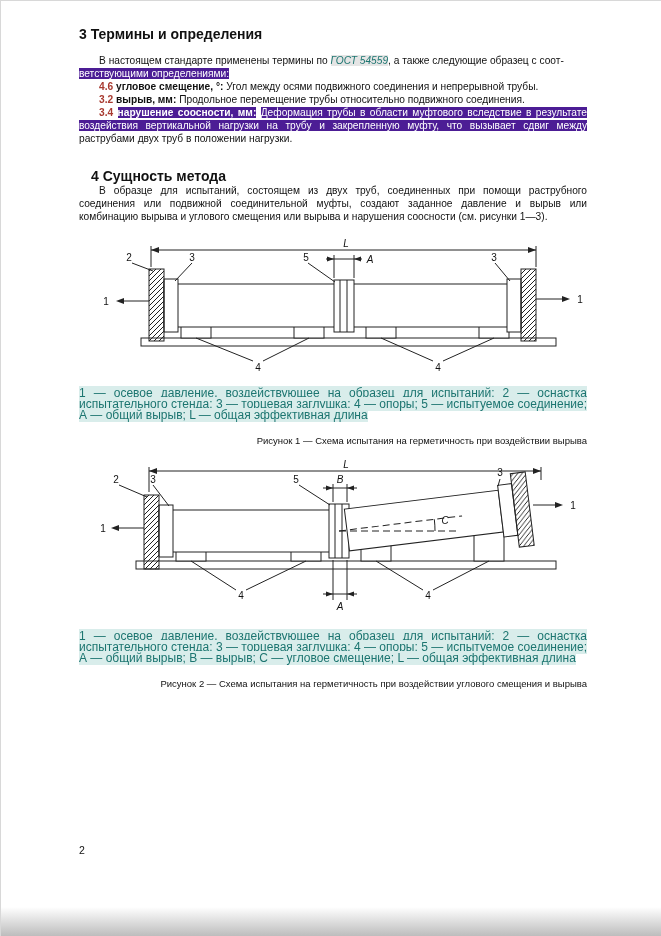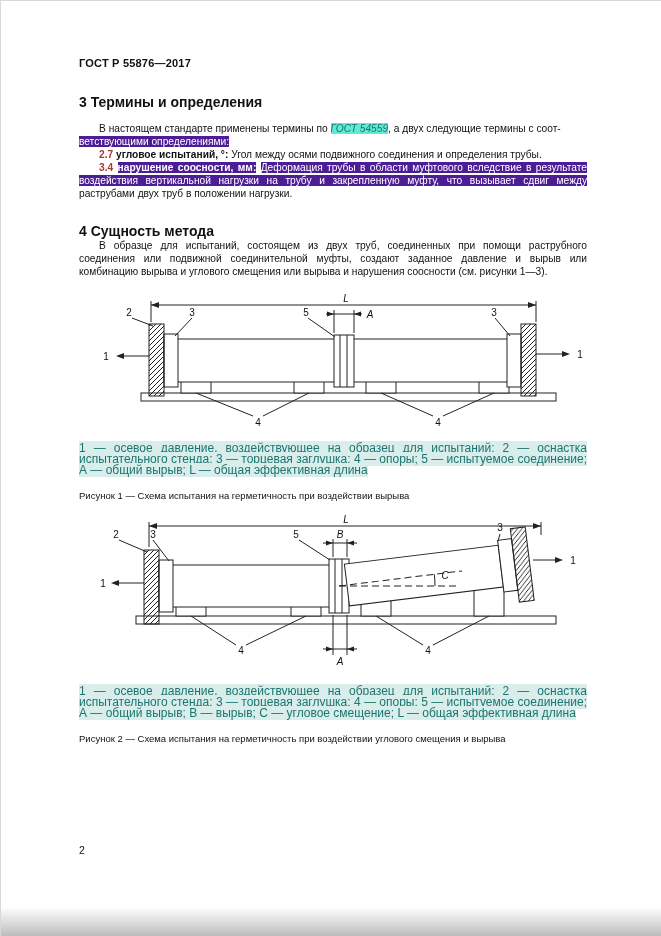--- a/index.html
+++ b/index.html
@@ -1,57 +1,57 @@
 <!DOCTYPE html>
 <html><head>
 <meta charset="utf-8">
 <style>
   html,body{margin:0;padding:0;}
   body{background:#ffffff;font-family:"Liberation Sans",sans-serif;color:#111;}
   .page{position:relative;width:661px;height:936px;background:#fff;overflow:hidden;border:1px solid #d8d8d8;}
   .content{position:absolute;left:78px;top:0;width:508px;}
   .doc-header{margin-top:56px;font-size:11px;font-weight:bold;letter-spacing:.2px;}
   .sec-title{margin-top:25px;font-size:14px;font-weight:bold;}
-  .sec-title.s4{margin-top:23px;}
+  .sec-title.s4{margin-top:23px;margin-left:12px;}
   p.body{font-size:10.2px;line-height:13px;text-align:justify;margin:0;}
   p.intro{margin-top:12px;}
   .ind{text-indent:20px;}
   .tnum{font-weight:bold;color:#a83a30;}
   .tname{font-weight:bold;color:#111;}
   .hl-red{background:#4c1d95;color:#fff;}
-  .ref-hl{font-style:italic;background:#5eead4;color:#1c7570;}
+  .ref-hl{font-style:italic;background:#e5e5e5;color:#1c7570;}
   .body4{margin-top:14px;}
   .fig{margin-top:16px;}
   .fig1{margin-left:17px;}
   .fig2{margin-left:12px;margin-top:12px;}
   .legend{margin-top:9px;font-size:12px;line-height:11px;text-align:justify;margin-bottom:0;}
   .hl-teal{background:#d9edeb;color:#1c7570;}
-  .fig-title{margin-top:14px;font-size:9.5px;text-align:left;}
+  .fig-title{margin-top:14px;font-size:9.5px;text-align:right;}
   .note{margin-top:18px;font-size:9.3px;line-height:12.5px;text-align:justify;text-indent:20px;}
   .page-num{position:absolute;left:78px;top:843px;font-size:10.5px;}
   .edge-bottom{position:absolute;left:0;bottom:0;width:100%;height:30px;
     background:linear-gradient(to bottom,rgba(160,160,160,0),rgba(130,130,130,.55));}
   svg{display:block;}
   svg text{font-family:"Liberation Sans",sans-serif;font-size:10px;fill:#111;}
   svg .it{font-style:italic;}
 </style>
 </head>
 <body>
 
 <div class="page">
   <div class="content">
 
-    <div class="doc-header">ГОСТ Р 55876—2017</div>
 
     <div class="sec-title">3 Термины и определения</div>
 
-    <p class="body intro ind"><span>В настоящем стандарте применены термины по </span><span class="ref-hl">ГОСТ 54559</span><span>, а двух следующие термины с соот-</span><br><span class="hl-red">ветствующими определениями:</span></p>
-
-    <p class="body ind"><span class="tnum">2.7</span> <span class="tname">угловое испытаний, °:</span> <span>Угол между осями подвижного соединения и определения трубы.</span></p>
-
+    <p class="body intro ind"><span>В настоящем стандарте применены термины по </span><span class="ref-hl">ГОСТ 54559</span><span>, а также следующие образец с соот-</span><br><span class="hl-red">ветствующими определениями:</span></p>
+
+    <p class="body ind"><span class="tnum">4.6</span> <span class="tname">угловое смещение, °:</span> <span>Угол между осями подвижного соединения и непрерывной трубы.</span></p>
+
+    <p class="body ind"><span class="tnum">3.2</span> <span class="tname">вырыв, мм:</span> <span>Продольное перемещение трубы относительно подвижного соединения.</span></p>
 
 
     <p class="body ind"><span class="tnum">3.4</span> <span class="tname hl-red">нарушение соосности, мм:</span> <span class="hl-red">Деформация трубы в области муфтового вследствие в результате воздействия вертикальной нагрузки на трубу и закрепленную муфту, что вызывает сдвиг между</span><span> раструбами двух труб в положении нагрузки.</span></p>
 
     <div class="sec-title s4">4 Сущность метода</div>
 
     <p class="body body4 ind">В образце для испытаний, состоящем из двух труб, соединенных при помощи раструбного соединения или подвижной соединительной муфты, создают заданное давление и вырыв или комбинацию вырыва и углового смещения или вырыва и нарушения соосности (см. рисунки 1—3).</p>
 
     <div class="fig fig1">
       <svg width="505" height="140" viewBox="0 0 505 140">

